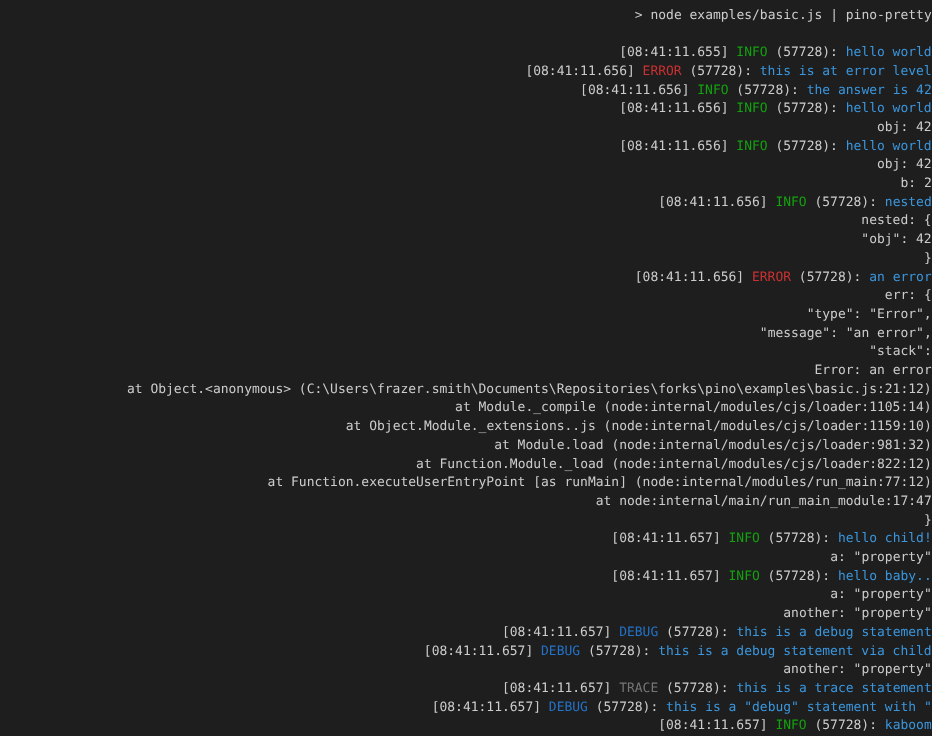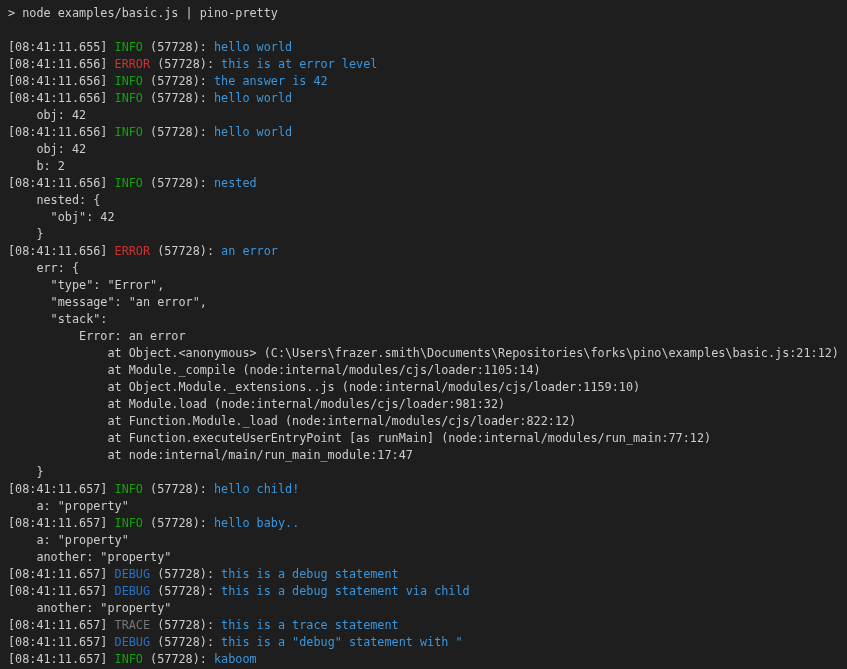--- a/index.html
+++ b/index.html
@@ -20,20 +20,21 @@
     font-family: "DejaVu Sans Mono", "Liberation Mono", monospace;
     font-size: 11.8px;
     line-height: 17px;
     color: #cccccc;
     white-space: pre;
     overflow: hidden;
   }
   .line {
     height: 17px;
     white-space: pre;
+    text-align: right;
   }
   .line span {
     white-space: pre;
   }
 </style>
 </head>
 <body style="background: rgb(30, 30, 30);">
 
 <div class="terminal" style="background: rgb(30, 30, 30); color: rgb(204, 204, 204);"><div class="line"><span style="color: rgb(204, 204, 204);">&gt; node examples/basic.js | pino-pretty</span></div><div class="line">&nbsp;</div><div class="line"><span style="color: rgb(204, 204, 204);">[08:41:11.655] </span><span style="color: rgb(19, 161, 14);">INFO</span><span style="color: rgb(204, 204, 204);"> (57728): </span><span style="color: rgb(58, 150, 221);">hello world</span></div><div class="line"><span style="color: rgb(204, 204, 204);">[08:41:11.656] </span><span style="color: rgb(205, 49, 49);">ERROR</span><span style="color: rgb(204, 204, 204);"> (57728): </span><span style="color: rgb(58, 150, 221);">this is at error level</span></div><div class="line"><span style="color: rgb(204, 204, 204);">[08:41:11.656] </span><span style="color: rgb(19, 161, 14);">INFO</span><span style="color: rgb(204, 204, 204);"> (57728): </span><span style="color: rgb(58, 150, 221);">the answer is 42</span></div><div class="line"><span style="color: rgb(204, 204, 204);">[08:41:11.656] </span><span style="color: rgb(19, 161, 14);">INFO</span><span style="color: rgb(204, 204, 204);"> (57728): </span><span style="color: rgb(58, 150, 221);">hello world</span></div><div class="line"><span style="color: rgb(204, 204, 204);">    obj: 42</span></div><div class="line"><span style="color: rgb(204, 204, 204);">[08:41:11.656] </span><span style="color: rgb(19, 161, 14);">INFO</span><span style="color: rgb(204, 204, 204);"> (57728): </span><span style="color: rgb(58, 150, 221);">hello world</span></div><div class="line"><span style="color: rgb(204, 204, 204);">    obj: 42</span></div><div class="line"><span style="color: rgb(204, 204, 204);">    b: 2</span></div><div class="line"><span style="color: rgb(204, 204, 204);">[08:41:11.656] </span><span style="color: rgb(19, 161, 14);">INFO</span><span style="color: rgb(204, 204, 204);"> (57728): </span><span style="color: rgb(58, 150, 221);">nested</span></div><div class="line"><span style="color: rgb(204, 204, 204);">    nested: {</span></div><div class="line"><span style="color: rgb(204, 204, 204);">      "obj": 42</span></div><div class="line"><span style="color: rgb(204, 204, 204);">    }</span></div><div class="line"><span style="color: rgb(204, 204, 204);">[08:41:11.656] </span><span style="color: rgb(205, 49, 49);">ERROR</span><span style="color: rgb(204, 204, 204);"> (57728): </span><span style="color: rgb(58, 150, 221);">an error</span></div><div class="line"><span style="color: rgb(204, 204, 204);">    err: {</span></div><div class="line"><span style="color: rgb(204, 204, 204);">      "type": "Error",</span></div><div class="line"><span style="color: rgb(204, 204, 204);">      "message": "an error",</span></div><div class="line"><span style="color: rgb(204, 204, 204);">      "stack":</span></div><div class="line"><span style="color: rgb(204, 204, 204);">          Error: an error</span></div><div class="line"><span style="color: rgb(204, 204, 204);">              at Object.&lt;anonymous&gt; (C:\Users\frazer.smith\Documents\Repositories\forks\pino\examples\basic.js:21:12)</span></div><div class="line"><span style="color: rgb(204, 204, 204);">              at Module._compile (node:internal/modules/cjs/loader:1105:14)</span></div><div class="line"><span style="color: rgb(204, 204, 204);">              at Object.Module._extensions..js (node:internal/modules/cjs/loader:1159:10)</span></div><div class="line"><span style="color: rgb(204, 204, 204);">              at Module.load (node:internal/modules/cjs/loader:981:32)</span></div><div class="line"><span style="color: rgb(204, 204, 204);">              at Function.Module._load (node:internal/modules/cjs/loader:822:12)</span></div><div class="line"><span style="color: rgb(204, 204, 204);">              at Function.executeUserEntryPoint [as runMain] (node:internal/modules/run_main:77:12)</span></div><div class="line"><span style="color: rgb(204, 204, 204);">              at node:internal/main/run_main_module:17:47</span></div><div class="line"><span style="color: rgb(204, 204, 204);">    }</span></div><div class="line"><span style="color: rgb(204, 204, 204);">[08:41:11.657] </span><span style="color: rgb(19, 161, 14);">INFO</span><span style="color: rgb(204, 204, 204);"> (57728): </span><span style="color: rgb(58, 150, 221);">hello child!</span></div><div class="line"><span style="color: rgb(204, 204, 204);">    a: "property"</span></div><div class="line"><span style="color: rgb(204, 204, 204);">[08:41:11.657] </span><span style="color: rgb(19, 161, 14);">INFO</span><span style="color: rgb(204, 204, 204);"> (57728): </span><span style="color: rgb(58, 150, 221);">hello baby..</span></div><div class="line"><span style="color: rgb(204, 204, 204);">    a: "property"</span></div><div class="line"><span style="color: rgb(204, 204, 204);">    another: "property"</span></div><div class="line"><span style="color: rgb(204, 204, 204);">[08:41:11.657] </span><span style="color: rgb(36, 114, 200);">DEBUG</span><span style="color: rgb(204, 204, 204);"> (57728): </span><span style="color: rgb(58, 150, 221);">this is a debug statement</span></div><div class="line"><span style="color: rgb(204, 204, 204);">[08:41:11.657] </span><span style="color: rgb(36, 114, 200);">DEBUG</span><span style="color: rgb(204, 204, 204);"> (57728): </span><span style="color: rgb(58, 150, 221);">this is a debug statement via child</span></div><div class="line"><span style="color: rgb(204, 204, 204);">    another: "property"</span></div><div class="line"><span style="color: rgb(204, 204, 204);">[08:41:11.657] </span><span style="color: rgb(118, 118, 118);">TRACE</span><span style="color: rgb(204, 204, 204);"> (57728): </span><span style="color: rgb(58, 150, 221);">this is a trace statement</span></div><div class="line"><span style="color: rgb(204, 204, 204);">[08:41:11.657] </span><span style="color: rgb(36, 114, 200);">DEBUG</span><span style="color: rgb(204, 204, 204);"> (57728): </span><span style="color: rgb(58, 150, 221);">this is a "debug" statement with "</span></div><div class="line"><span style="color: rgb(204, 204, 204);">[08:41:11.657] </span><span style="color: rgb(19, 161, 14);">INFO</span><span style="color: rgb(204, 204, 204);"> (57728): </span><span style="color: rgb(58, 150, 221);">kaboom</span></div></div>
 

